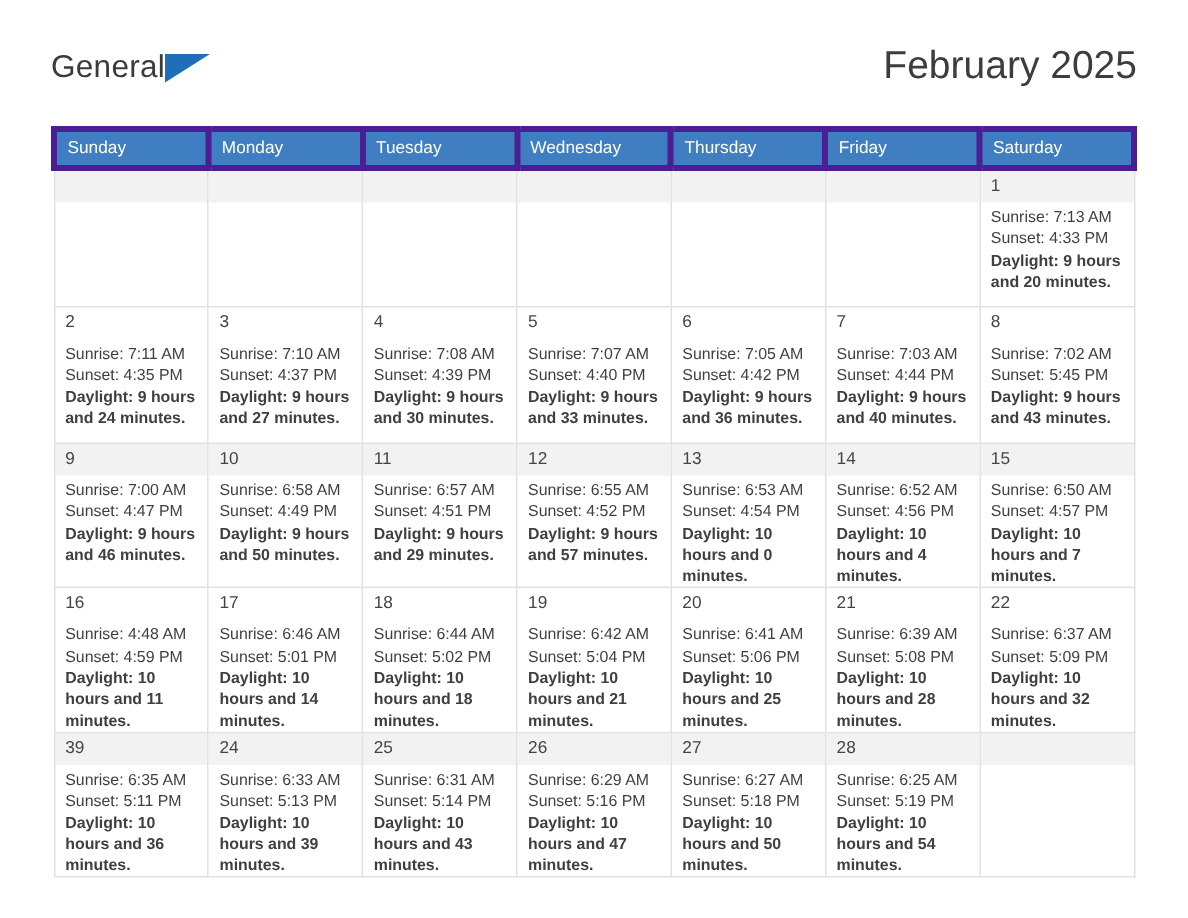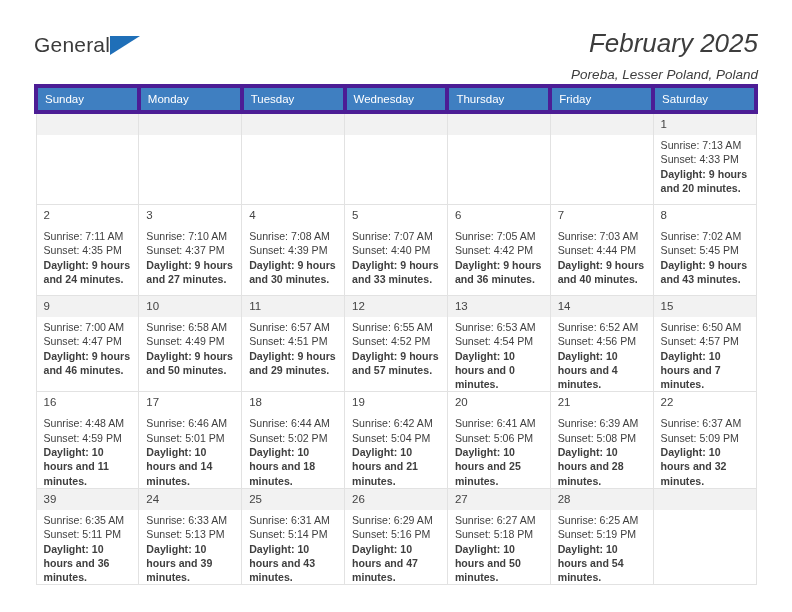--- a/index.html
+++ b/index.html
@@ -55,23 +55,22 @@
   .brand-triangle {
     position: absolute;
     left: 76px;
     top: 8px;
     width: 0;
     height: 0;
     border-left: 30px solid #1f6fb8;
     border-bottom: 19px solid transparent;
   }
   .title-block {
-    text-align: right;
+    text-align: left;
     padding-top: 0px;
-    font-style: italic;
   }
   .month-title {
     font-size: 26px;
     color: #3d3d3d;
     line-height: 30px;
     font-weight: normal;
     margin: 0;
   }
   .location {
     font-size: 13.5px;
@@ -136,21 +135,20 @@
 
 <div class="page">
 
   <div class="header">
     <div class="brand">
       <div class="brand-line1">General</div>
       <div class="brand-triangle"></div>
     </div>
     <div class="title-block">
       <h1 class="month-title">February 2025</h1>
-      <div class="location">Poreba, Lesser Poland, Poland</div>
     </div>
   </div>
 
   <table class="calendar">
     <thead>
       <tr>
         <th>Sunday</th>
         <th>Monday</th>
         <th>Tuesday</th>
         <th>Wednesday</th>

